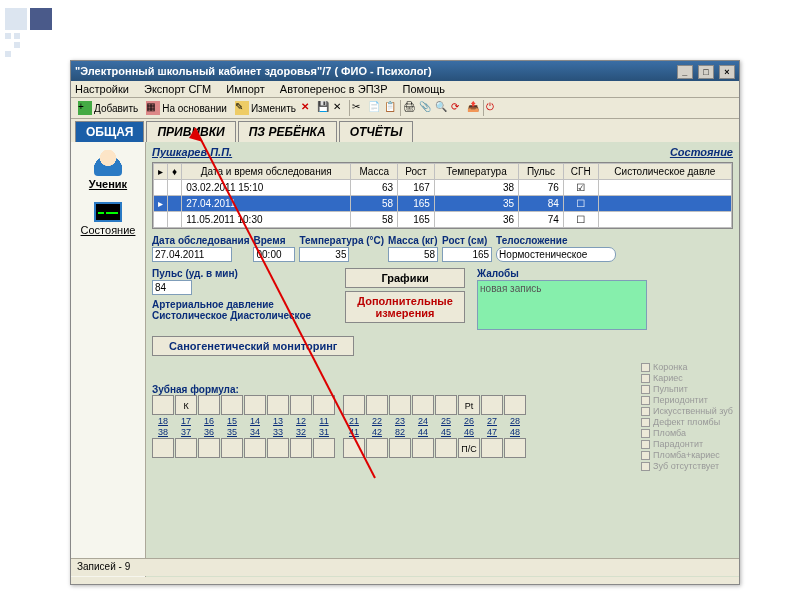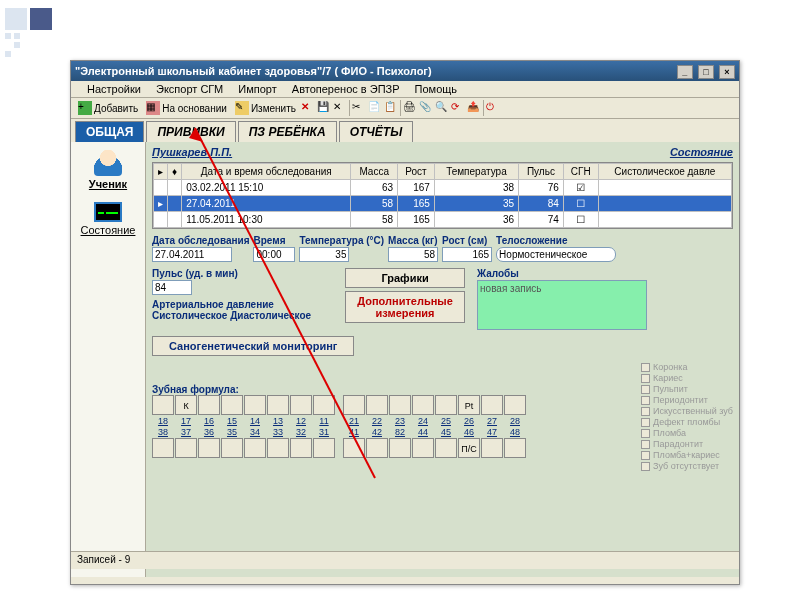--- a/index.html
+++ b/index.html
@@ -7,21 +7,21 @@
 .decoration { position: absolute; background: #dce5f0; }
 .dec1 { left: 5px; top: 8px; width: 22px; height: 22px; }
 .dec2 { left: 30px; top: 8px; width: 22px; height: 22px; background: #4a5a8a; }
 .dec3 { left: 5px; top: 33px; width: 6px; height: 6px; }
 .dec4 { left: 14px; top: 33px; width: 6px; height: 6px; }
 .dec5 { left: 14px; top: 42px; width: 6px; height: 6px; }
 .dec6 { left: 5px; top: 51px; width: 6px; height: 6px; }
 .appwin { position: absolute; left: 70px; top: 60px; width: 670px; height: 525px; border: 1px solid #888; background: #ece9d8; box-shadow: 1px 1px 4px rgba(0,0,0,0.3); }
 .titlebar { background: linear-gradient(#3a6ea5,#28517a); color: #fff; height: 20px; line-height: 20px; padding: 0 4px; font-weight: bold; font-size: 11px; display: flex; justify-content: space-between; }
 .winbtns span { display: inline-block; width: 16px; height: 14px; background: #d4d0c8; border: 1px solid #888; margin-left: 2px; text-align: center; line-height: 12px; color: #000; font-size: 9px; }
-.menubar { background: #ece9d8; border-bottom: 1px solid #aca899; padding: 2px 16px; font-size: 11px; }
+.menubar { background: #ece9d8; border-bottom: 1px solid #aca899; padding: 2px 4px; font-size: 11px; }
 .menubar span { margin-right: 12px; cursor: pointer; }
 .toolbar { background: #ece9d8; border-bottom: 1px solid #aca899; padding: 2px 4px; display: flex; align-items: center; gap: 2px; font-size: 10px; }
 .toolbar .btn { padding: 1px 3px; cursor: pointer; display: flex; align-items: center; gap: 2px; }
 .toolbar .ic { width: 14px; height: 14px; display: inline-block; }
 .tabs { display: flex; padding: 2px 4px 0; }
 .tab { padding: 3px 10px; border: 1px solid #888; border-bottom: none; background: #ece9d8; font-weight: bold; font-size: 12px; cursor: pointer; margin-right: 2px; font-style: italic; }
 .tab.active { background: #1b5fa8; color: #fff; font-style: normal; }
 .inner { display: flex; height: calc(100% - 88px); }
 .sidebar { width: 75px; background: #f6f6ee; border-right: 1px solid #aca899; padding: 6px 3px; text-align: center; }
 .sidebar .navitem { margin-bottom: 12px; cursor: pointer; text-decoration: underline; }
@@ -42,21 +42,21 @@
 .buttonbox { padding: 3px 8px; border: 1px solid #888; background: #ece9d8; font-size: 11px; cursor: pointer; text-align: center; }
 .sano-btn { padding: 3px 16px; border: 1px solid #888; background: #ece9d8; font-size: 11px; font-weight: bold; cursor: pointer; text-align: center; margin-top: 6px; display: inline-block; color: #0a2d7a; }
 .dental { margin-top: 6px; display: flex; gap: 6px; }
 .teeth { flex: 1; margin-top: 22px; }
 .teethrow { display: flex; gap: 1px; margin-bottom: 1px; }
 .tooth { width: 22px; height: 20px; background: #ece9d8; border: 1px solid #888; font-size: 9px; text-align: center; line-height: 20px; cursor: pointer; }
 .toothnum { width: 22px; text-align: center; font-size: 9px; color: #0a2d7a; text-decoration: underline; }
 .legend { font-size: 9px; color: #999; }
 .legend div { display: flex; align-items: center; gap: 3px; margin-bottom: 1px; }
 .legend .sw { width: 9px; height: 9px; border: 1px solid #999; background: #ece9d8; }
-.statusbar { position: absolute; bottom: 15px; left: 0; right: 0; height: 18px; background: #ece9d8; border-top: 1px solid #aca899; padding: 2px 6px; font-size: 10px; }
+.statusbar { position: absolute; bottom: 8px; left: 0; right: 0; height: 18px; background: #ece9d8; border-top: 1px solid #aca899; padding: 2px 6px; font-size: 10px; }
 .complaints { border: 1px solid #7f9db9; background: #86efac; font-size: 10px; padding: 2px; width: 170px; height: 50px; color: #555; }
 .redarrow { position: absolute; pointer-events: none; z-index: 100; }
 </style>
 </head>
 <body>
 
 <div class="decoration dec1"></div>
 <div class="decoration dec2"></div>
 <div class="decoration dec3"></div>
 <div class="decoration dec4"></div>

